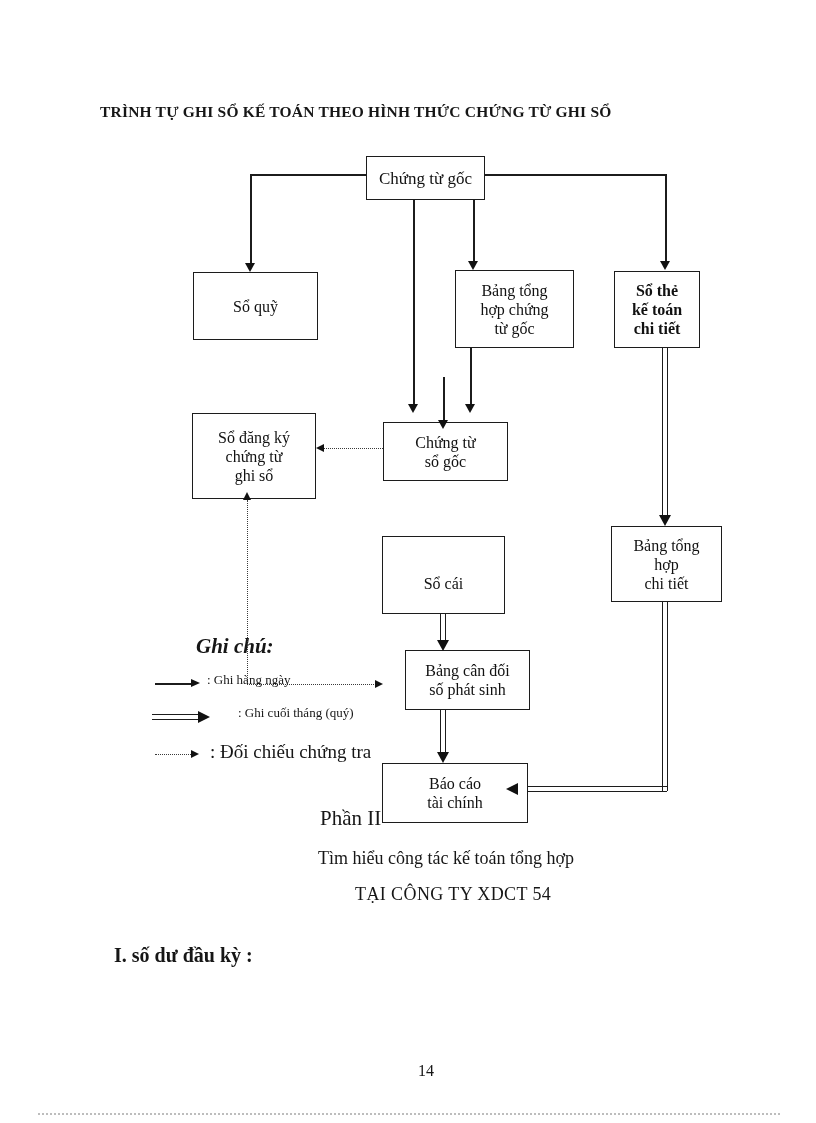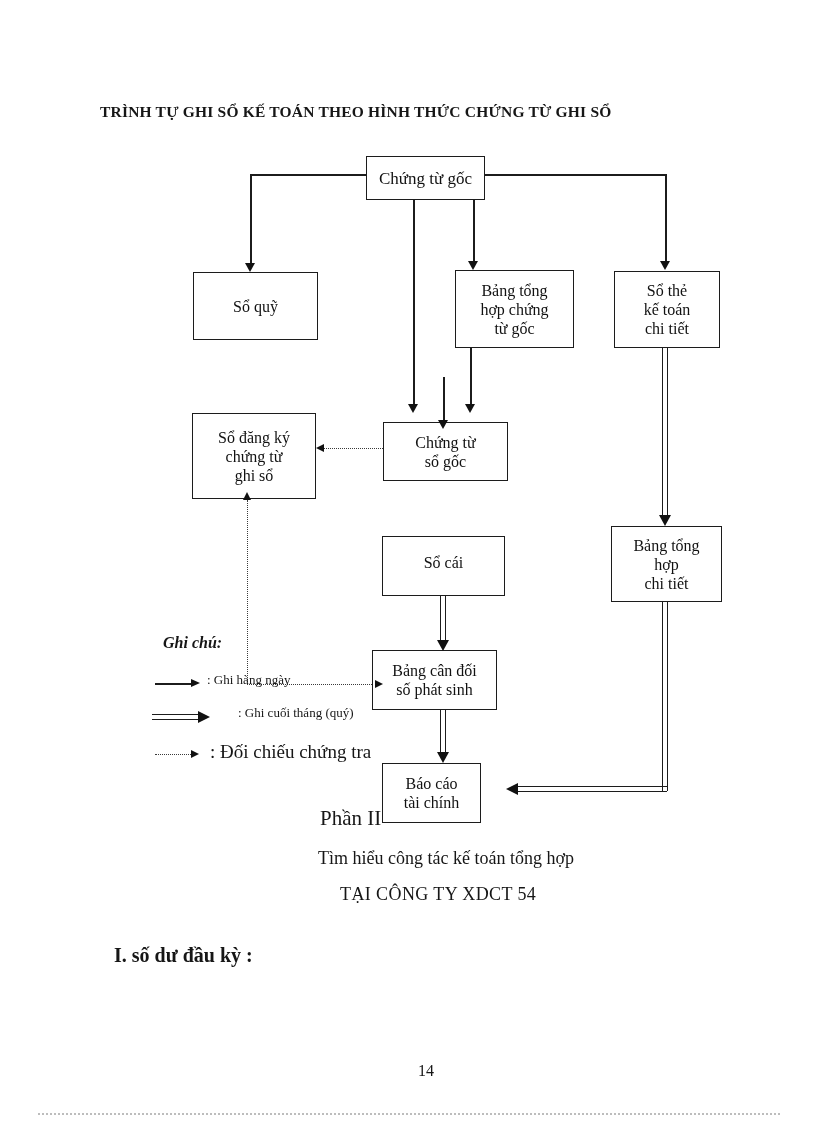--- a/index.html
+++ b/index.html
@@ -32,21 +32,21 @@
   .doth{position:absolute;height:0;border-top:1.5px dotted #3a3a3a;z-index:1;}
   .tri{position:absolute;width:0;height:0;z-index:4;}
   .a-down{border-left:5px solid transparent;border-right:5px solid transparent;border-top:9px solid #111;}
   .a-down-big{border-left:6px solid transparent;border-right:6px solid transparent;border-top:11px solid #111;}
   .a-left-big{border-top:6px solid transparent;border-bottom:6px solid transparent;border-right:12px solid #111;}
   .a-left-sm{border-top:4px solid transparent;border-bottom:4px solid transparent;border-right:8px solid #111;}
   .a-right-sm{border-top:4px solid transparent;border-bottom:4px solid transparent;border-left:8px solid #111;}
   .a-right{border-top:4.5px solid transparent;border-bottom:4.5px solid transparent;border-left:9px solid #111;}
   .a-right-big{border-top:6px solid transparent;border-bottom:6px solid transparent;border-left:12px solid #111;}
   .a-up-sm{border-left:4px solid transparent;border-right:4px solid transparent;border-bottom:8px solid #111;}
-  .legend-heading{font-weight:bold;font-style:italic;font-size:16px;}
+  .legend-heading{font-weight:bold;font-style:italic;font-size:21px;margin-left:33px;}
   .legend-text{font-size:13px;white-space:nowrap;z-index:5;}
   .legend-text-lg{font-size:19px;white-space:nowrap;z-index:5;}
   .part-heading{font-size:21px;white-space:nowrap;text-align:center;}
   .subtitle{font-size:18px;white-space:nowrap;}
   .company{font-size:18px;letter-spacing:.4px;white-space:nowrap;}
   .section-heading{font-weight:bold;font-size:20px;white-space:nowrap;}
   .page-number{font-size:16px;}
   .bottom-rule{left:38px;top:1113px;width:742px;height:0;border-top:2px dotted #bdbdbd;}
 </style>
 </head>
@@ -105,73 +105,73 @@
   <div class="box" style="left:193px;top:272px;width:125px;height:68px;">
     <span>Sổ quỹ</span>
   </div>
 
   <div class="box" style="left:455px;top:270px;width:119px;height:78px;">
     <span>Bảng tổng</span>
     <span>hợp  chứng</span>
     <span>từ gốc</span>
   </div>
 
-  <div class="box" style="left:614px;top:271px;width:106px;height:77px;">
+  <div class="box" style="left:614px;top:271px;width:86px;height:77px;font-weight:bold;">
     <span>Sổ thẻ</span>
     <span>kế toán</span>
     <span>chi tiết</span>
   </div>
 
   <div class="box" style="left:192px;top:413px;width:124px;height:86px;">
     <span>Sổ đăng ký</span>
     <span>chứng từ</span>
     <span>ghi sổ</span>
   </div>
 
   <div class="box" style="left:383px;top:422px;width:125px;height:59px;">
     <span>Chứng từ</span>
     <span>sổ gốc</span>
   </div>
 
-  <div class="box" style="left:382px;top:536px;width:123px;height:60px;justify-content:flex-start;padding-top:16px;">
+  <div class="box" style="left:382px;top:536px;width:123px;height:78px;justify-content:center;padding-top:16px;">
     <span>Sổ cái</span>
   </div>
 
   <div class="box" style="left:611px;top:526px;width:111px;height:76px;">
     <span>Bảng tổng</span>
     <span>hợp</span>
     <span>chi tiết</span>
   </div>
 
-  <div class="box" style="left:372px;top:650px;width:125px;height:60px;">
+  <div class="box" style="left:405px;top:650px;width:125px;height:60px;">
     <span>Bảng cân đối</span>
     <span>số phát sinh</span>
   </div>
 
-  <div class="box" style="left:382px;top:763px;width:99px;height:60px;">
+  <div class="box" style="left:382px;top:763px;width:146px;height:60px;">
     <span>Báo cáo</span>
     <span>tài chính</span>
   </div>
 
   <div class="abs legend-heading" style="left:163px;top:634px;">Ghi chú:</div>
 
   <div class="hline" style="left:155px;top:683px;width:38px;"></div>
   <div class="tri a-right" style="left:191px;top:679px;"></div>
   <div class="abs legend-text" style="left:207px;top:672px;">: Ghi hàng ngày</div>
 
   <div class="dhline" style="left:152px;top:714px;width:48px;"></div>
   <div class="tri a-right-big" style="left:198px;top:711px;"></div>
   <div class="abs legend-text" style="left:210px;top:705px;margin-left:28px;">: Ghi cuối tháng (quý)</div>
 
   <div class="doth" style="left:155px;top:754px;width:38px;"></div>
   <div class="tri a-right-sm" style="left:191px;top:750px;"></div>
   <div class="abs legend-text-lg" style="left:210px;top:741px;">: Đối chiếu chứng tra</div>
 
   <div class="abs part-heading" style="left:320px;top:806px;">Phần II</div>
   <div class="abs subtitle" style="left:318px;top:848px;">Tìm hiểu  công tác kế toán tổng hợp</div>
-  <div class="abs company" style="left:340px;top:884px;text-align:right;">TẠI CÔNG TY XDCT 54</div>
+  <div class="abs company" style="left:355px;top:884px;text-align:right;">TẠI CÔNG TY XDCT 54</div>
   <div class="abs section-heading" style="left:114px;top:944px;">I. số dư đầu kỳ :</div>
 
   <div class="abs page-number" style="left:418px;top:1062px;">14</div>
 
   <div class="abs bottom-rule"></div>
 
 </div>
 
 </body></html>

